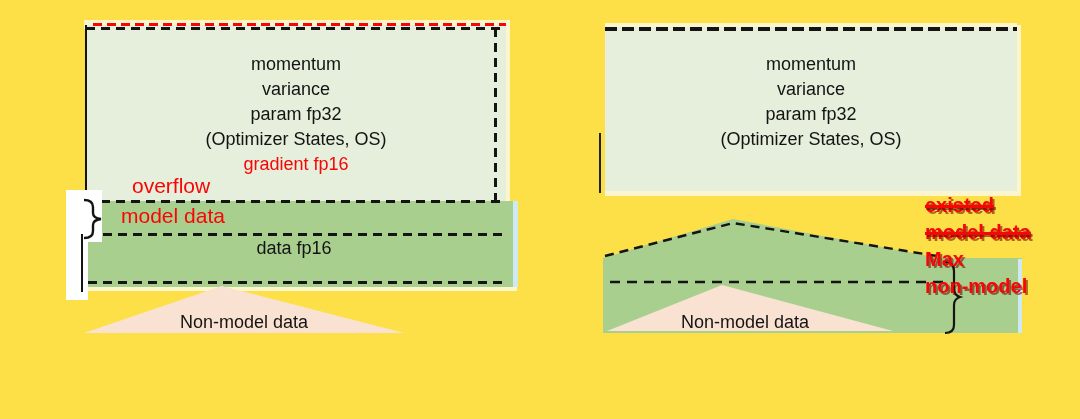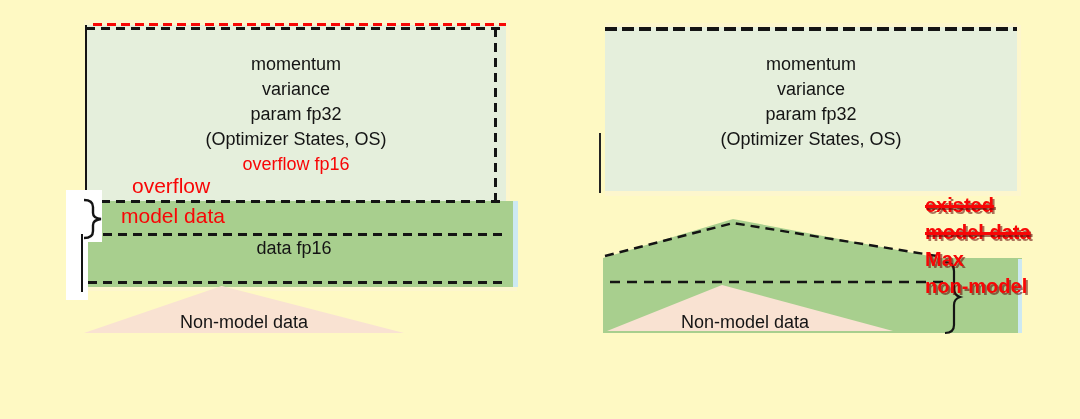--- a/index.html
+++ b/index.html
@@ -7,21 +7,21 @@
     --lightgreen:#e5efdc;
     --darkgreen:#a8cf8e;
     --pink:#f9e2d2;
     --yellow:#fdf6cd;
     --cyan:#cde9f2;
     --red:#f80606;
     --shadowred:#640000;
   }
   html,body{margin:0;padding:0;background:#000;}
   #canvas{
-    position:relative;width:1080px;height:419px;background:#fef9c3;overflow:hidden;
+    position:relative;width:1080px;height:419px;background:#fde047;overflow:hidden;
     font-family:"Liberation Sans", sans-serif;color:var(--ink);
   }
   .abs{position:absolute;}
   .dh{position:absolute;height:3px;background:repeating-linear-gradient(90deg,var(--ink) 0 9px,transparent 9px 15px);}
   .dv{position:absolute;width:3px;background:repeating-linear-gradient(180deg,var(--ink) 0 9px,transparent 9px 15px);}
   .dh-red{position:absolute;height:3px;background:repeating-linear-gradient(90deg,transparent 0 5px,var(--red) 5px 14px);}
   .dh-coarse{position:absolute;height:4px;background:repeating-linear-gradient(90deg,var(--ink) 0 12px,transparent 12px 17px);}
   .boxtext{line-height:25px;font-size:18px;text-align:center;}
   .redlabel{color:var(--red);font-size:21px;line-height:24px;white-space:nowrap;}
   .annot{color:var(--red);font-weight:bold;font-size:20px;line-height:27px;text-align:left;
@@ -40,21 +40,21 @@
   <div class="dh-red" style="left:88px;top:23px;width:418px;"></div>
   <div class="dh" style="left:86px;top:27px;width:420px;"></div>
   <div class="abs" style="left:85px;top:25px;width:2px;height:176px;background:var(--ink);"></div>
   <div class="dv" style="left:494px;top:28px;height:172px;"></div>
 
   <div class="abs boxtext" style="left:86px;top:52px;width:420px;">
     <div>momentum</div>
     <div>variance</div>
     <div>param fp32</div>
     <div>(Optimizer States, OS)</div>
-    <div style="color:var(--red);">overflow fp16</div>
+    <div style="color:var(--red);">gradient fp16</div>
   </div>
 
   <div class="abs redlabel" style="left:132px;top:174px;">overflow</div>
 
   <div class="abs" style="left:84px;top:201px;width:433px;height:86px;background:var(--darkgreen);"></div>
   <div class="abs" style="left:513px;top:201px;width:5px;height:86px;background:var(--cyan);"></div>
   <div class="abs" style="left:88px;top:287px;width:429px;height:4px;background:var(--yellow);"></div>
   <div class="dh" style="left:86px;top:200px;width:420px;"></div>
   <div class="dh" style="left:88px;top:233px;width:417px;"></div>
   <div class="dh" style="left:88px;top:281px;width:417px;"></div>

